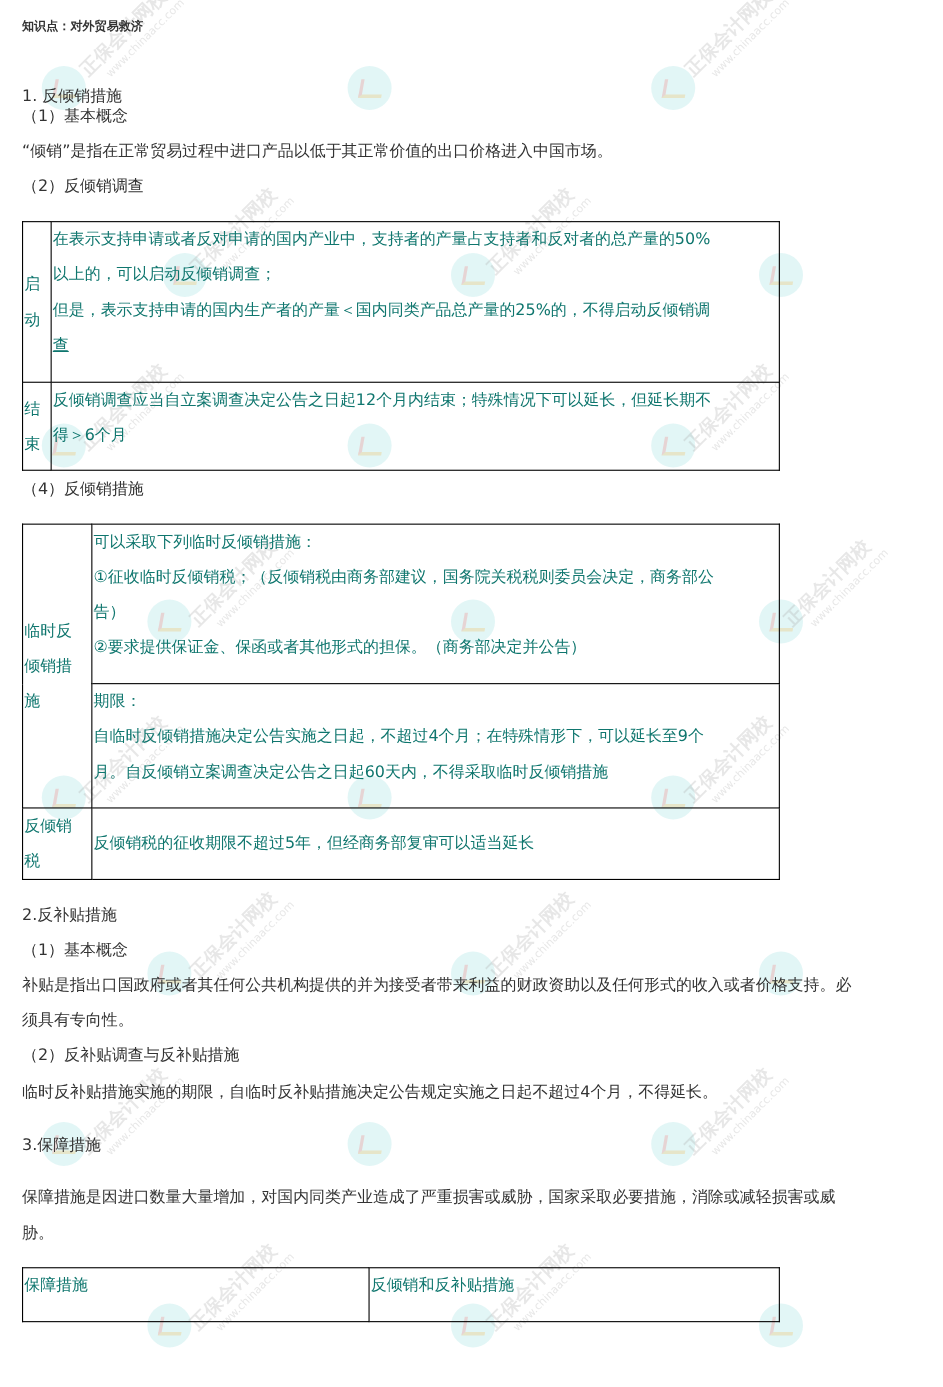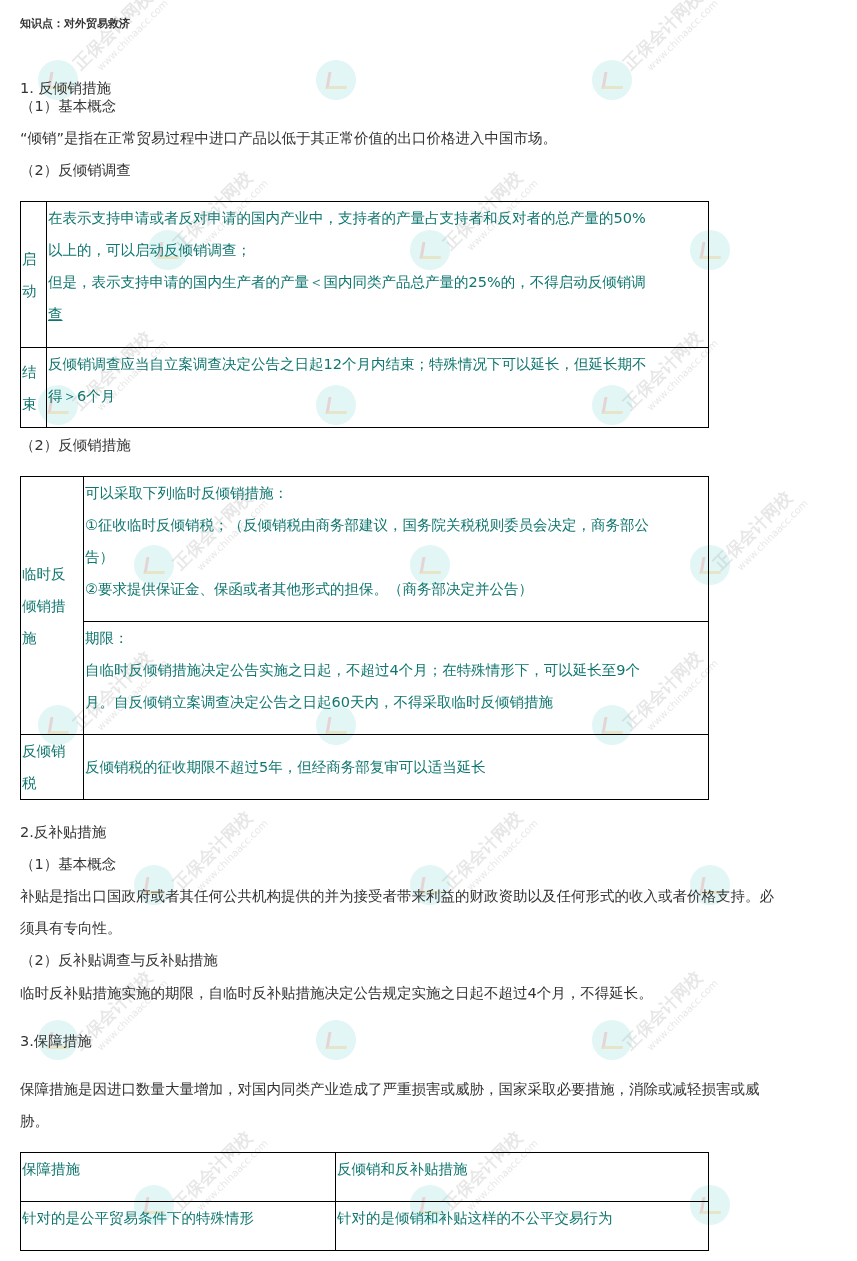--- a/index.html
+++ b/index.html
@@ -120,21 +120,21 @@
       <td style="vertical-align:top;">
         <div class="cell-lines">
           <div>反倾销调查应当自立案调查决定公告之日起12个月内结束；特殊情况下可以延长，但延长期不</div>
           <div>得＞6个月</div>
         </div>
       </td>
     </tr>
   </tbody>
     </table>
 
-  <div class="line" style="top:435px;">（2）反倾销措施</div>
+  <div class="line" style="top:435px;">（4）反倾销措施</div>
 
   <table class="tbl" style="top:476px; width:689px;">
     <tbody>
         <tr style="height:145px;">
       <td rowspan="2" style="width:61px;">
         <div class="cell-lines">
           <div>临时反</div>
           <div>倾销措</div>
           <div>施</div>
         </div>
@@ -183,20 +183,16 @@
   <div class="line" style="top:1031px;">3.保障措施</div>
   <div class="line" style="top:1079px;">保障措施是因进口数量大量增加，对国内同类产业造成了严重损害或威胁，国家采取必要措施，消除或减轻损害或威</div>
   <div class="line" style="top:1111px;">胁。</div>
 
   <table class="tbl" style="top:1152px; width:689px;">
     <tbody>
         <tr style="height:49px;">
       <td style="width:313px; vertical-align:top;">保障措施</td>
       <td style="vertical-align:top;">反倾销和反补贴措施</td>
     </tr>
-    <tr style="height:49px;">
-      <td style="vertical-align:top;">针对的是公平贸易条件下的特殊情形</td>
-      <td style="vertical-align:top;">针对的是倾销和补贴这样的不公平交易行为</td>
-    </tr>
   </tbody>
     </table>
 
 </div>
 
 </body></html>

